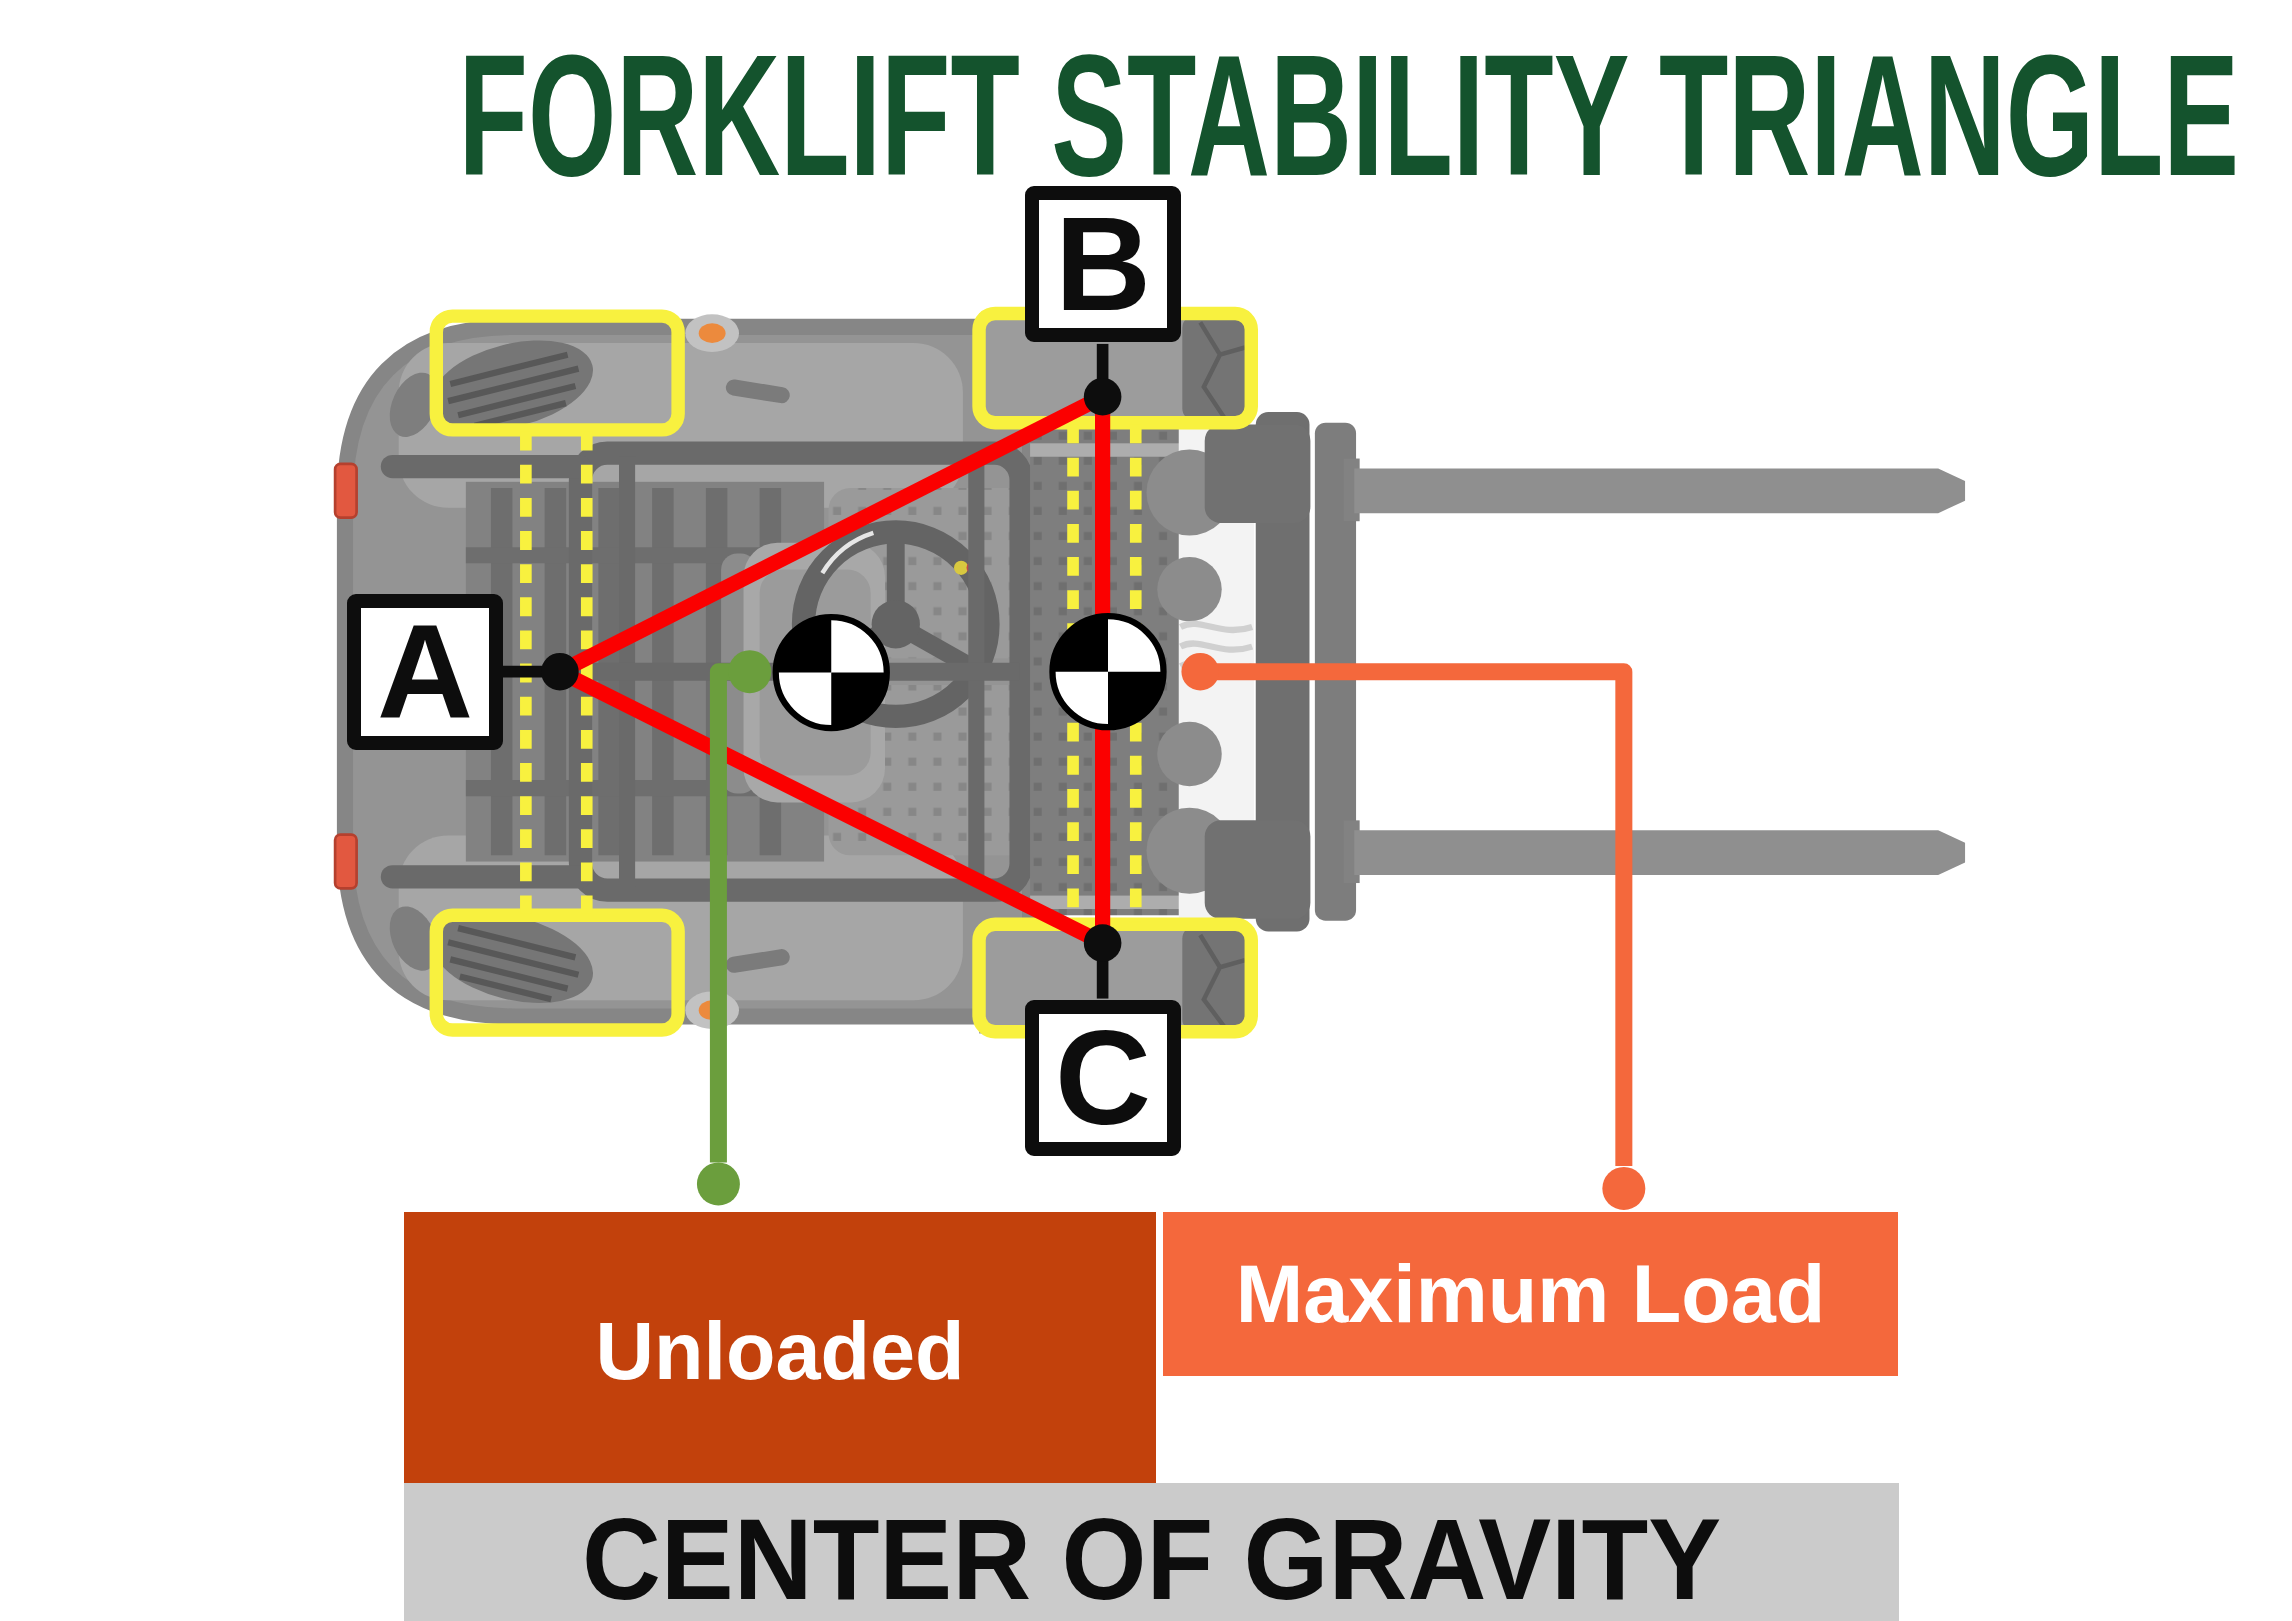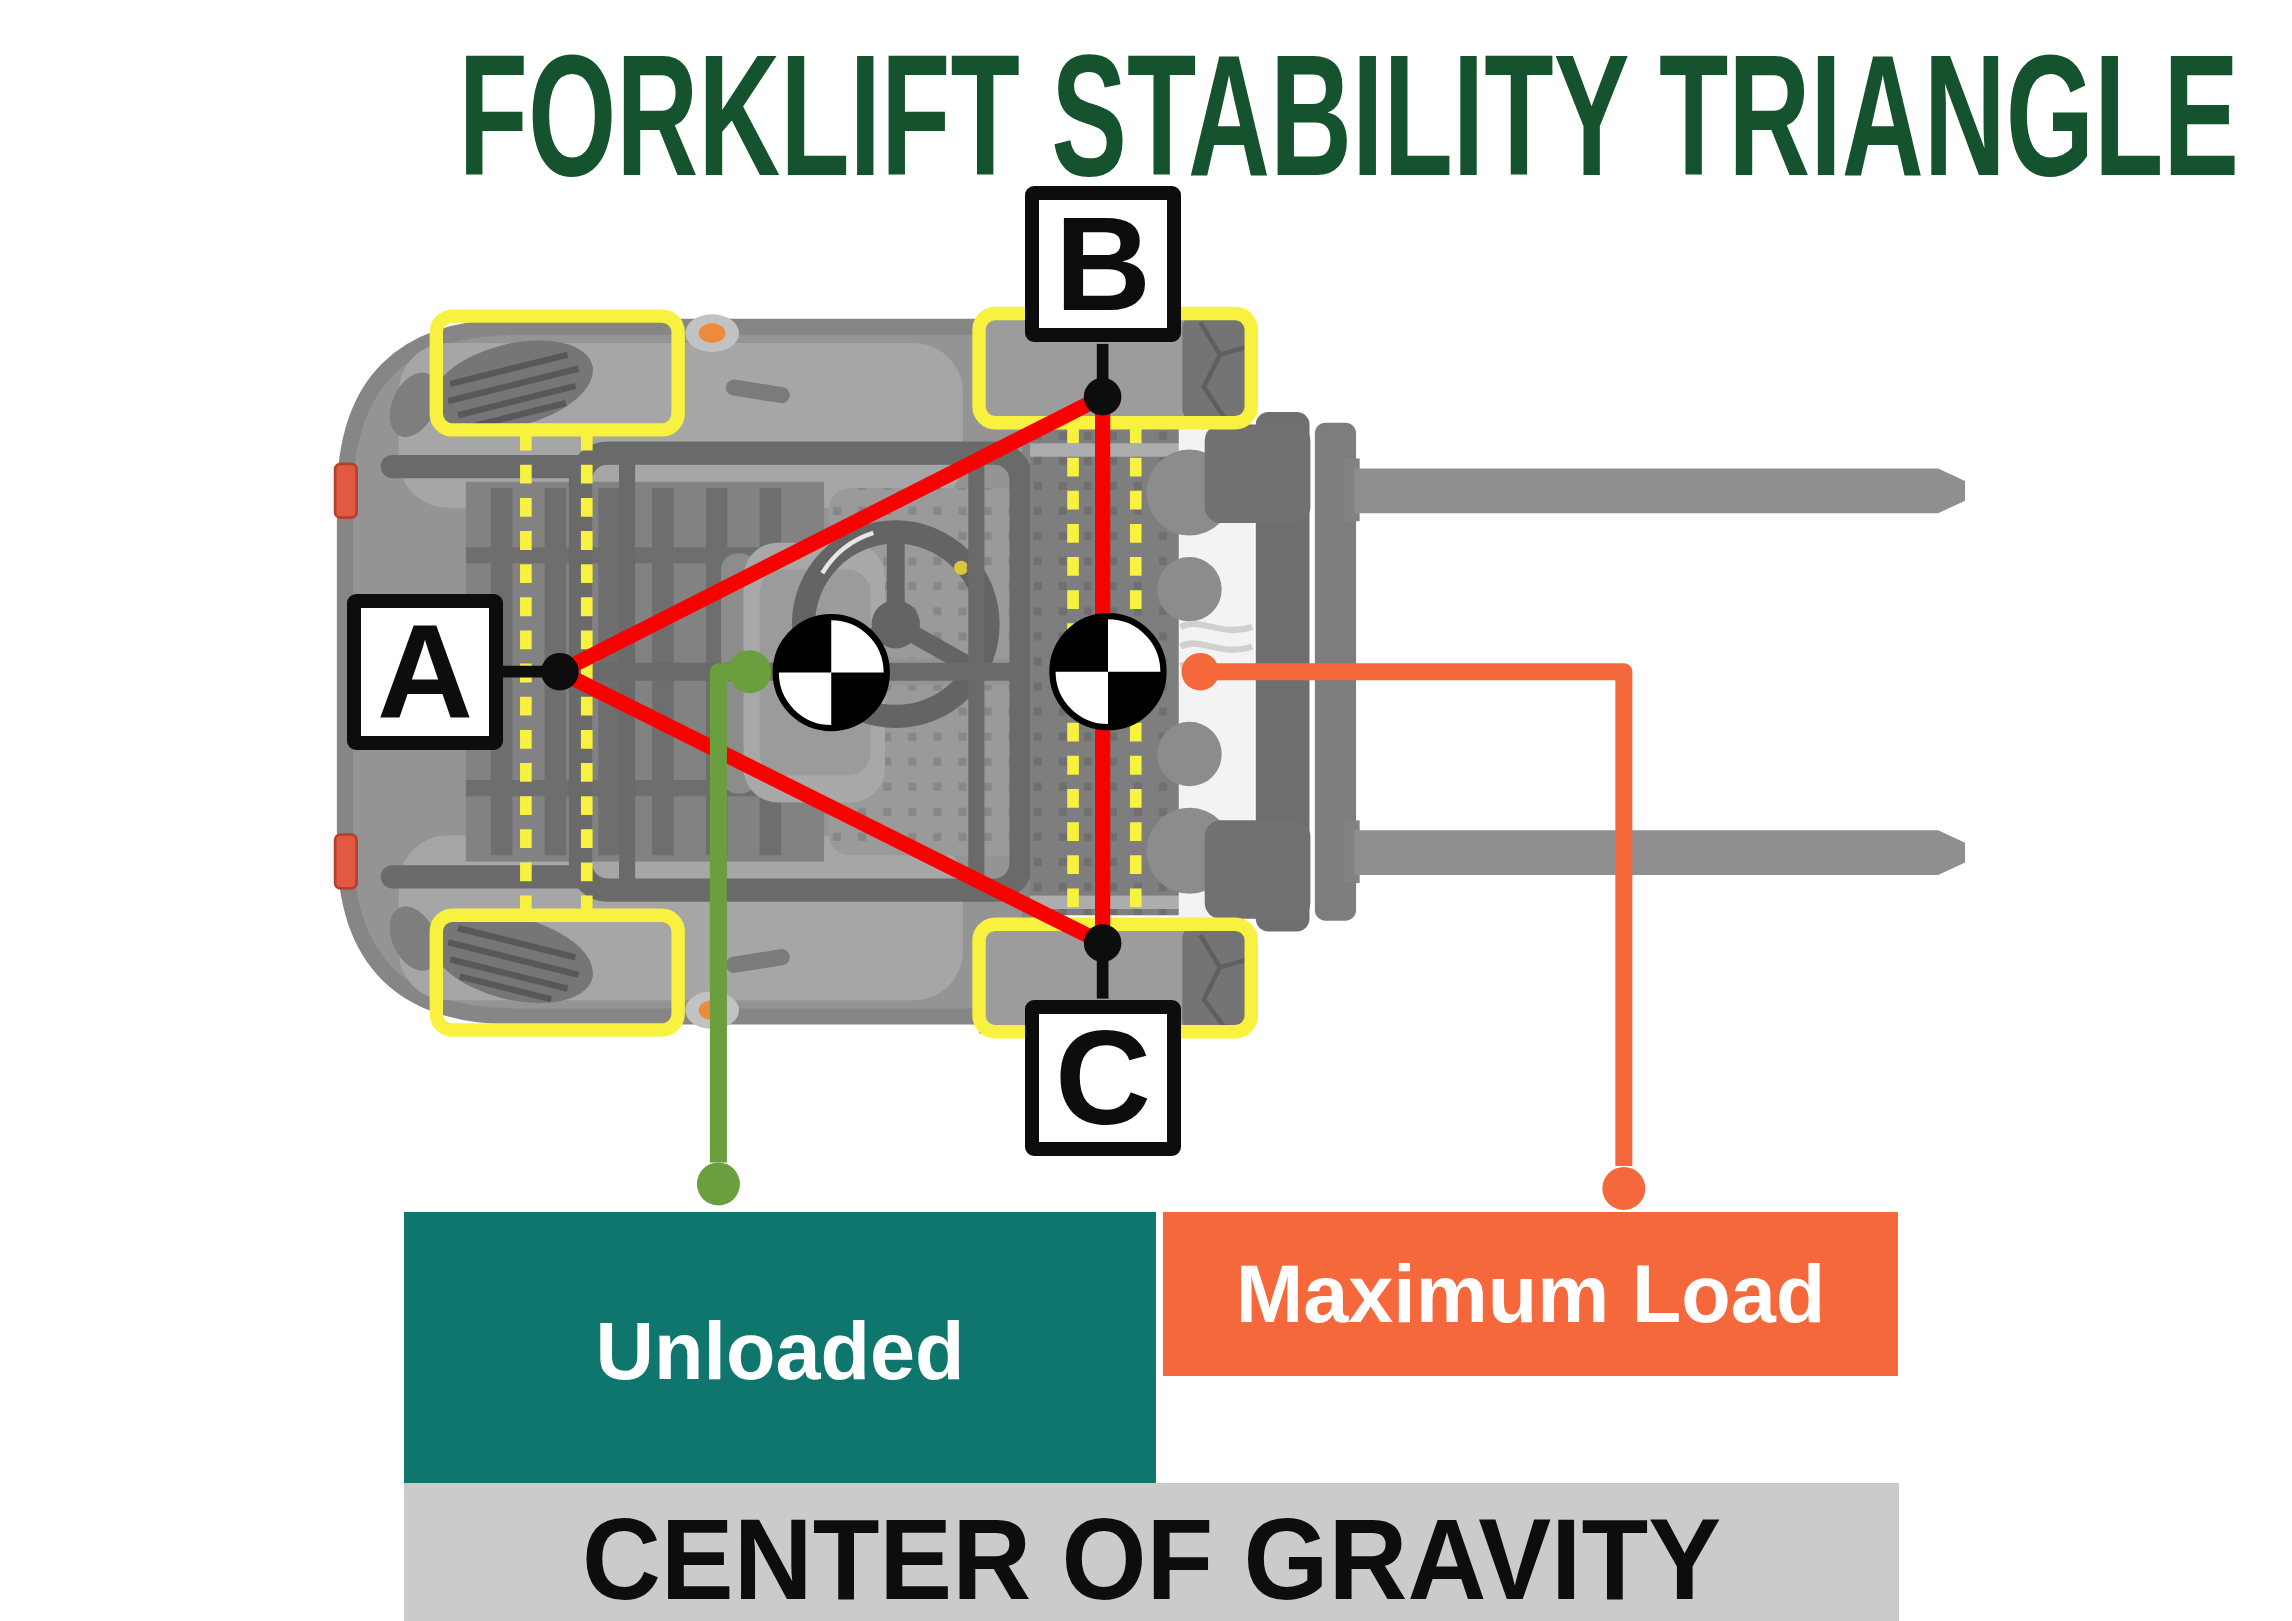--- a/index.html
+++ b/index.html
@@ -18,21 +18,21 @@
     border:14.3px solid #0d0d0d;border-radius:9px;display:flex;align-items:center;justify-content:center;
     font-size:133px;font-weight:700;color:#0d0d0d;line-height:1;
   }
   .marker-a{left:347px;top:594px;}
   .marker-b{left:1025px;top:186px;}
   .marker-c{left:1025px;top:1000px;}
   .legend-box{
     position:absolute;display:flex;align-items:center;justify-content:center;
     font-size:81px;font-weight:700;color:#ffffff;line-height:1;
   }
-  .legend-unloaded{left:404px;top:1212px;width:752px;height:278px;background:#0f766e;}
+  .legend-unloaded{left:404px;top:1212px;width:752px;height:278px;background:#c2410c;}
   .legend-maxload{left:1163px;top:1212px;width:735px;height:164px;background:#f4683c;}
   .footer-bar{
     position:absolute;left:404px;top:1435px;width:1495px;height:152px;background:#cbcbcb;
     display:flex;align-items:center;justify-content:center;
     font-size:115px;font-weight:700;color:#0d0d0d;line-height:1;white-space:nowrap;margin-top:48px;
   }
   .footer-bar .squeeze{display:inline-block;transform:scaleX(0.95);transform-origin:50% 50%;}
 </style>
 </head>
 <body>

